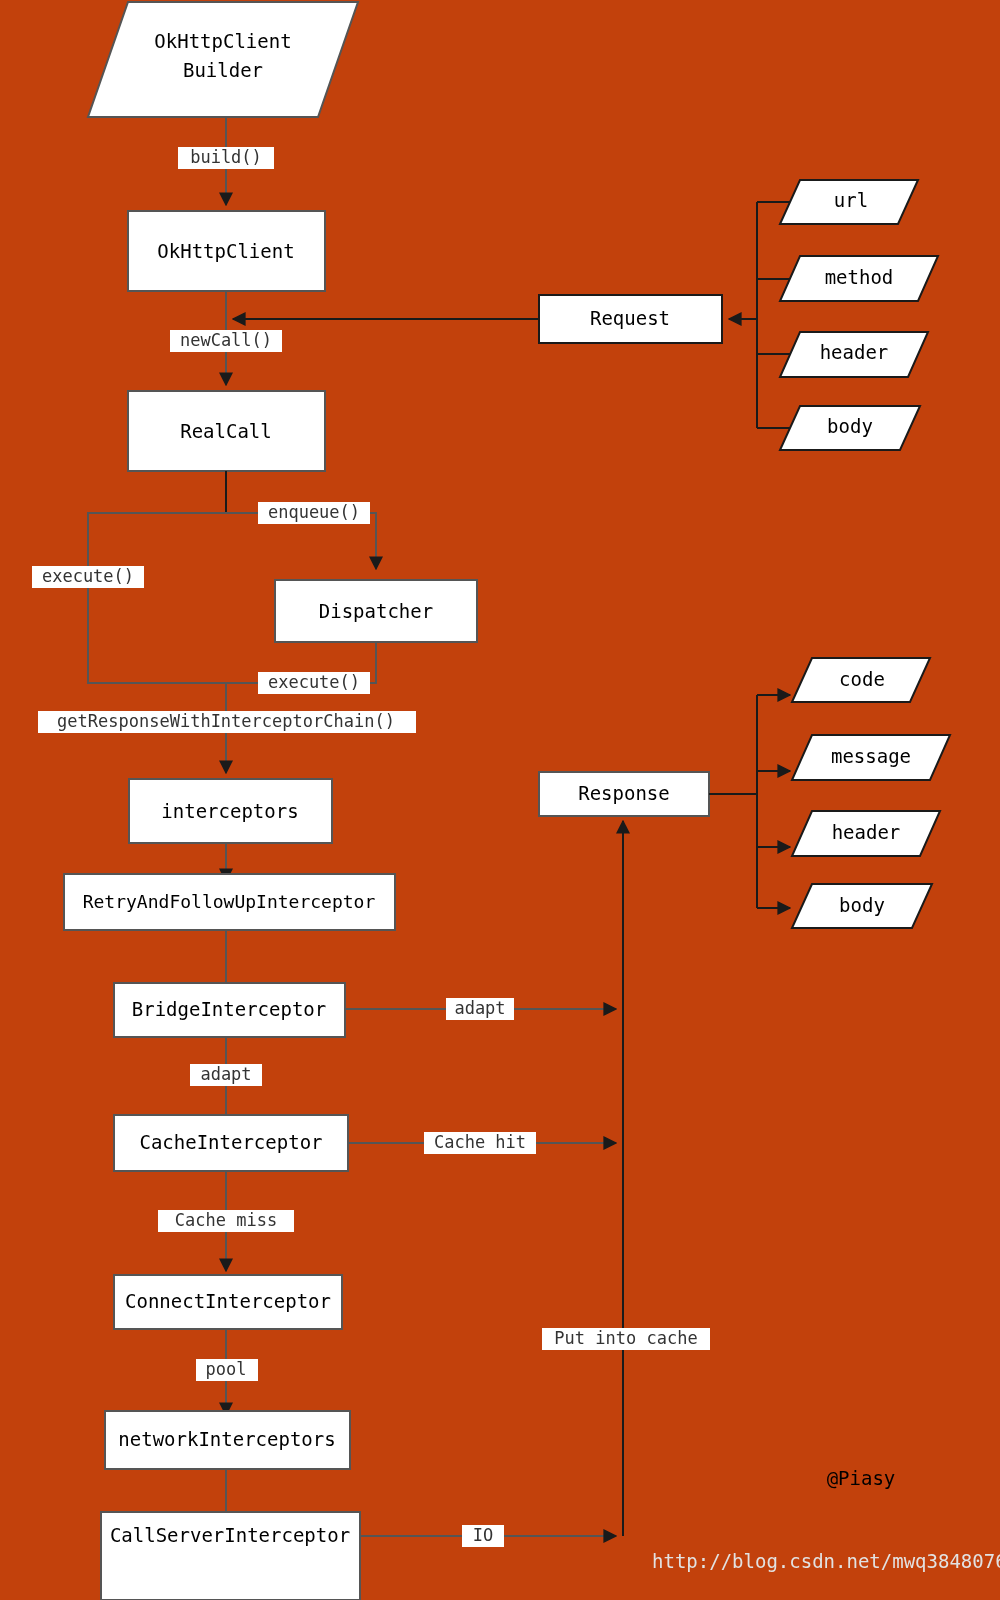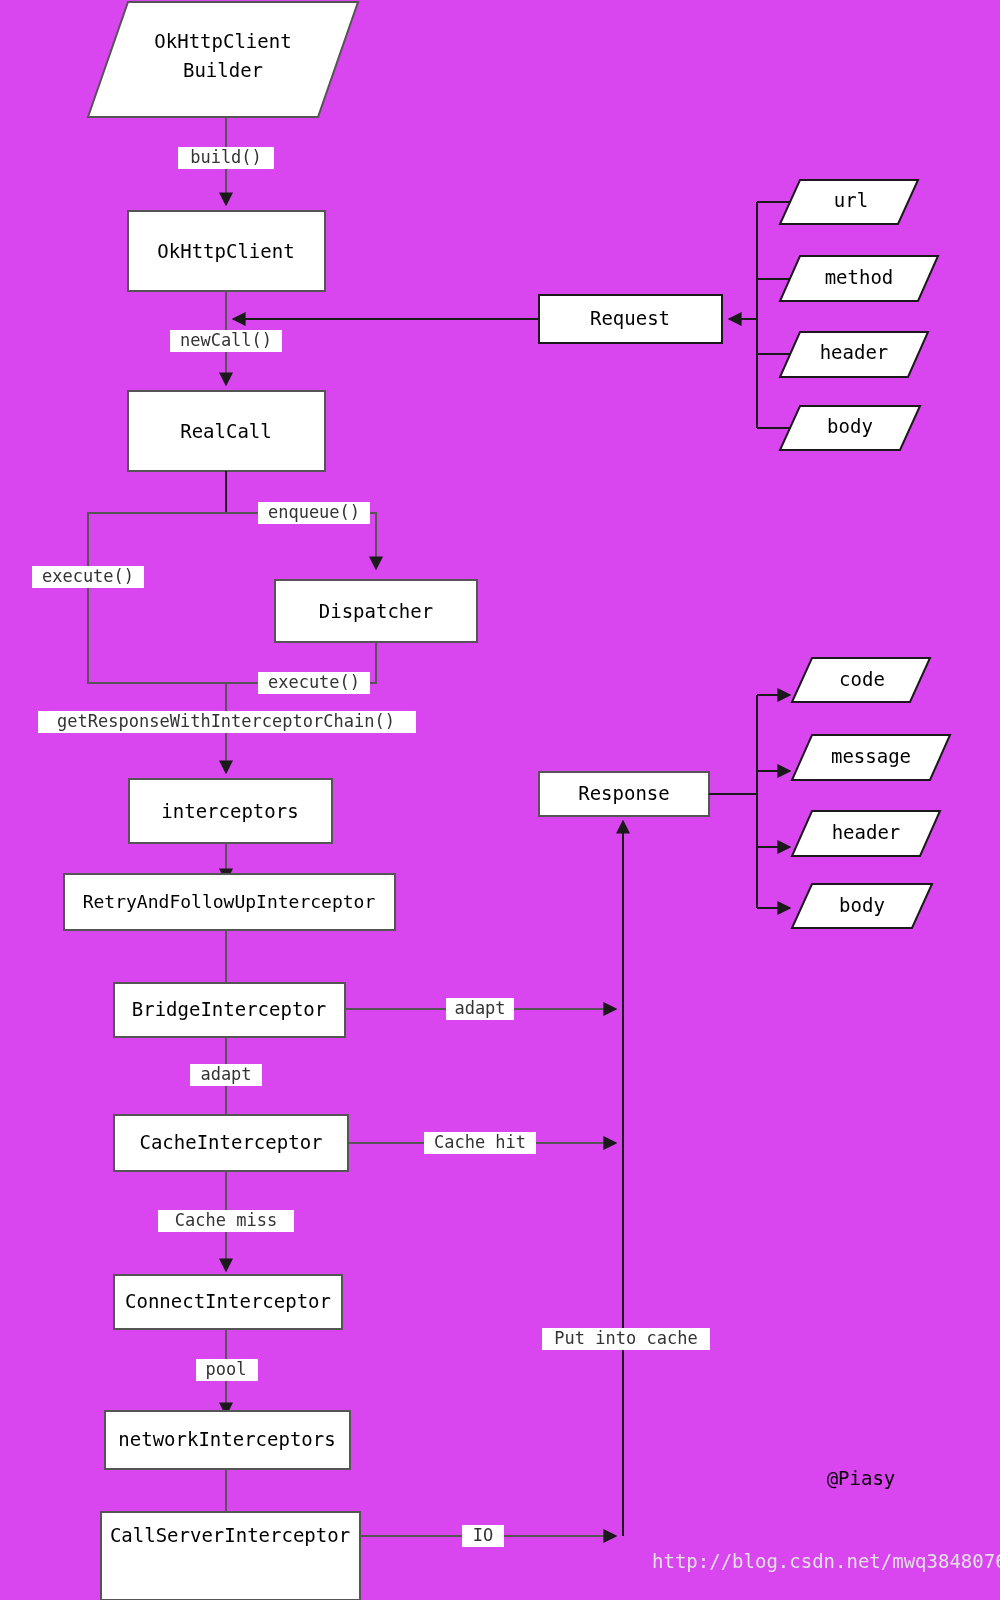--- a/index.html
+++ b/index.html
@@ -4,21 +4,21 @@
 <style>
   html, body {
     margin: 0;
     padding: 0;
     background: #ffffff;
   }
   #canvas {
     position: relative;
     width: 1000px;
     height: 1600px;
-    background: #d946ef;
+    background: #c2410c;
     font-family: "DejaVu Sans Mono", "Liberation Mono", monospace;
     overflow: hidden;
   }
   svg#diagram {
     position: absolute;
     left: 0;
     top: 0;
     width: 1000px;
     height: 1600px;
   }

